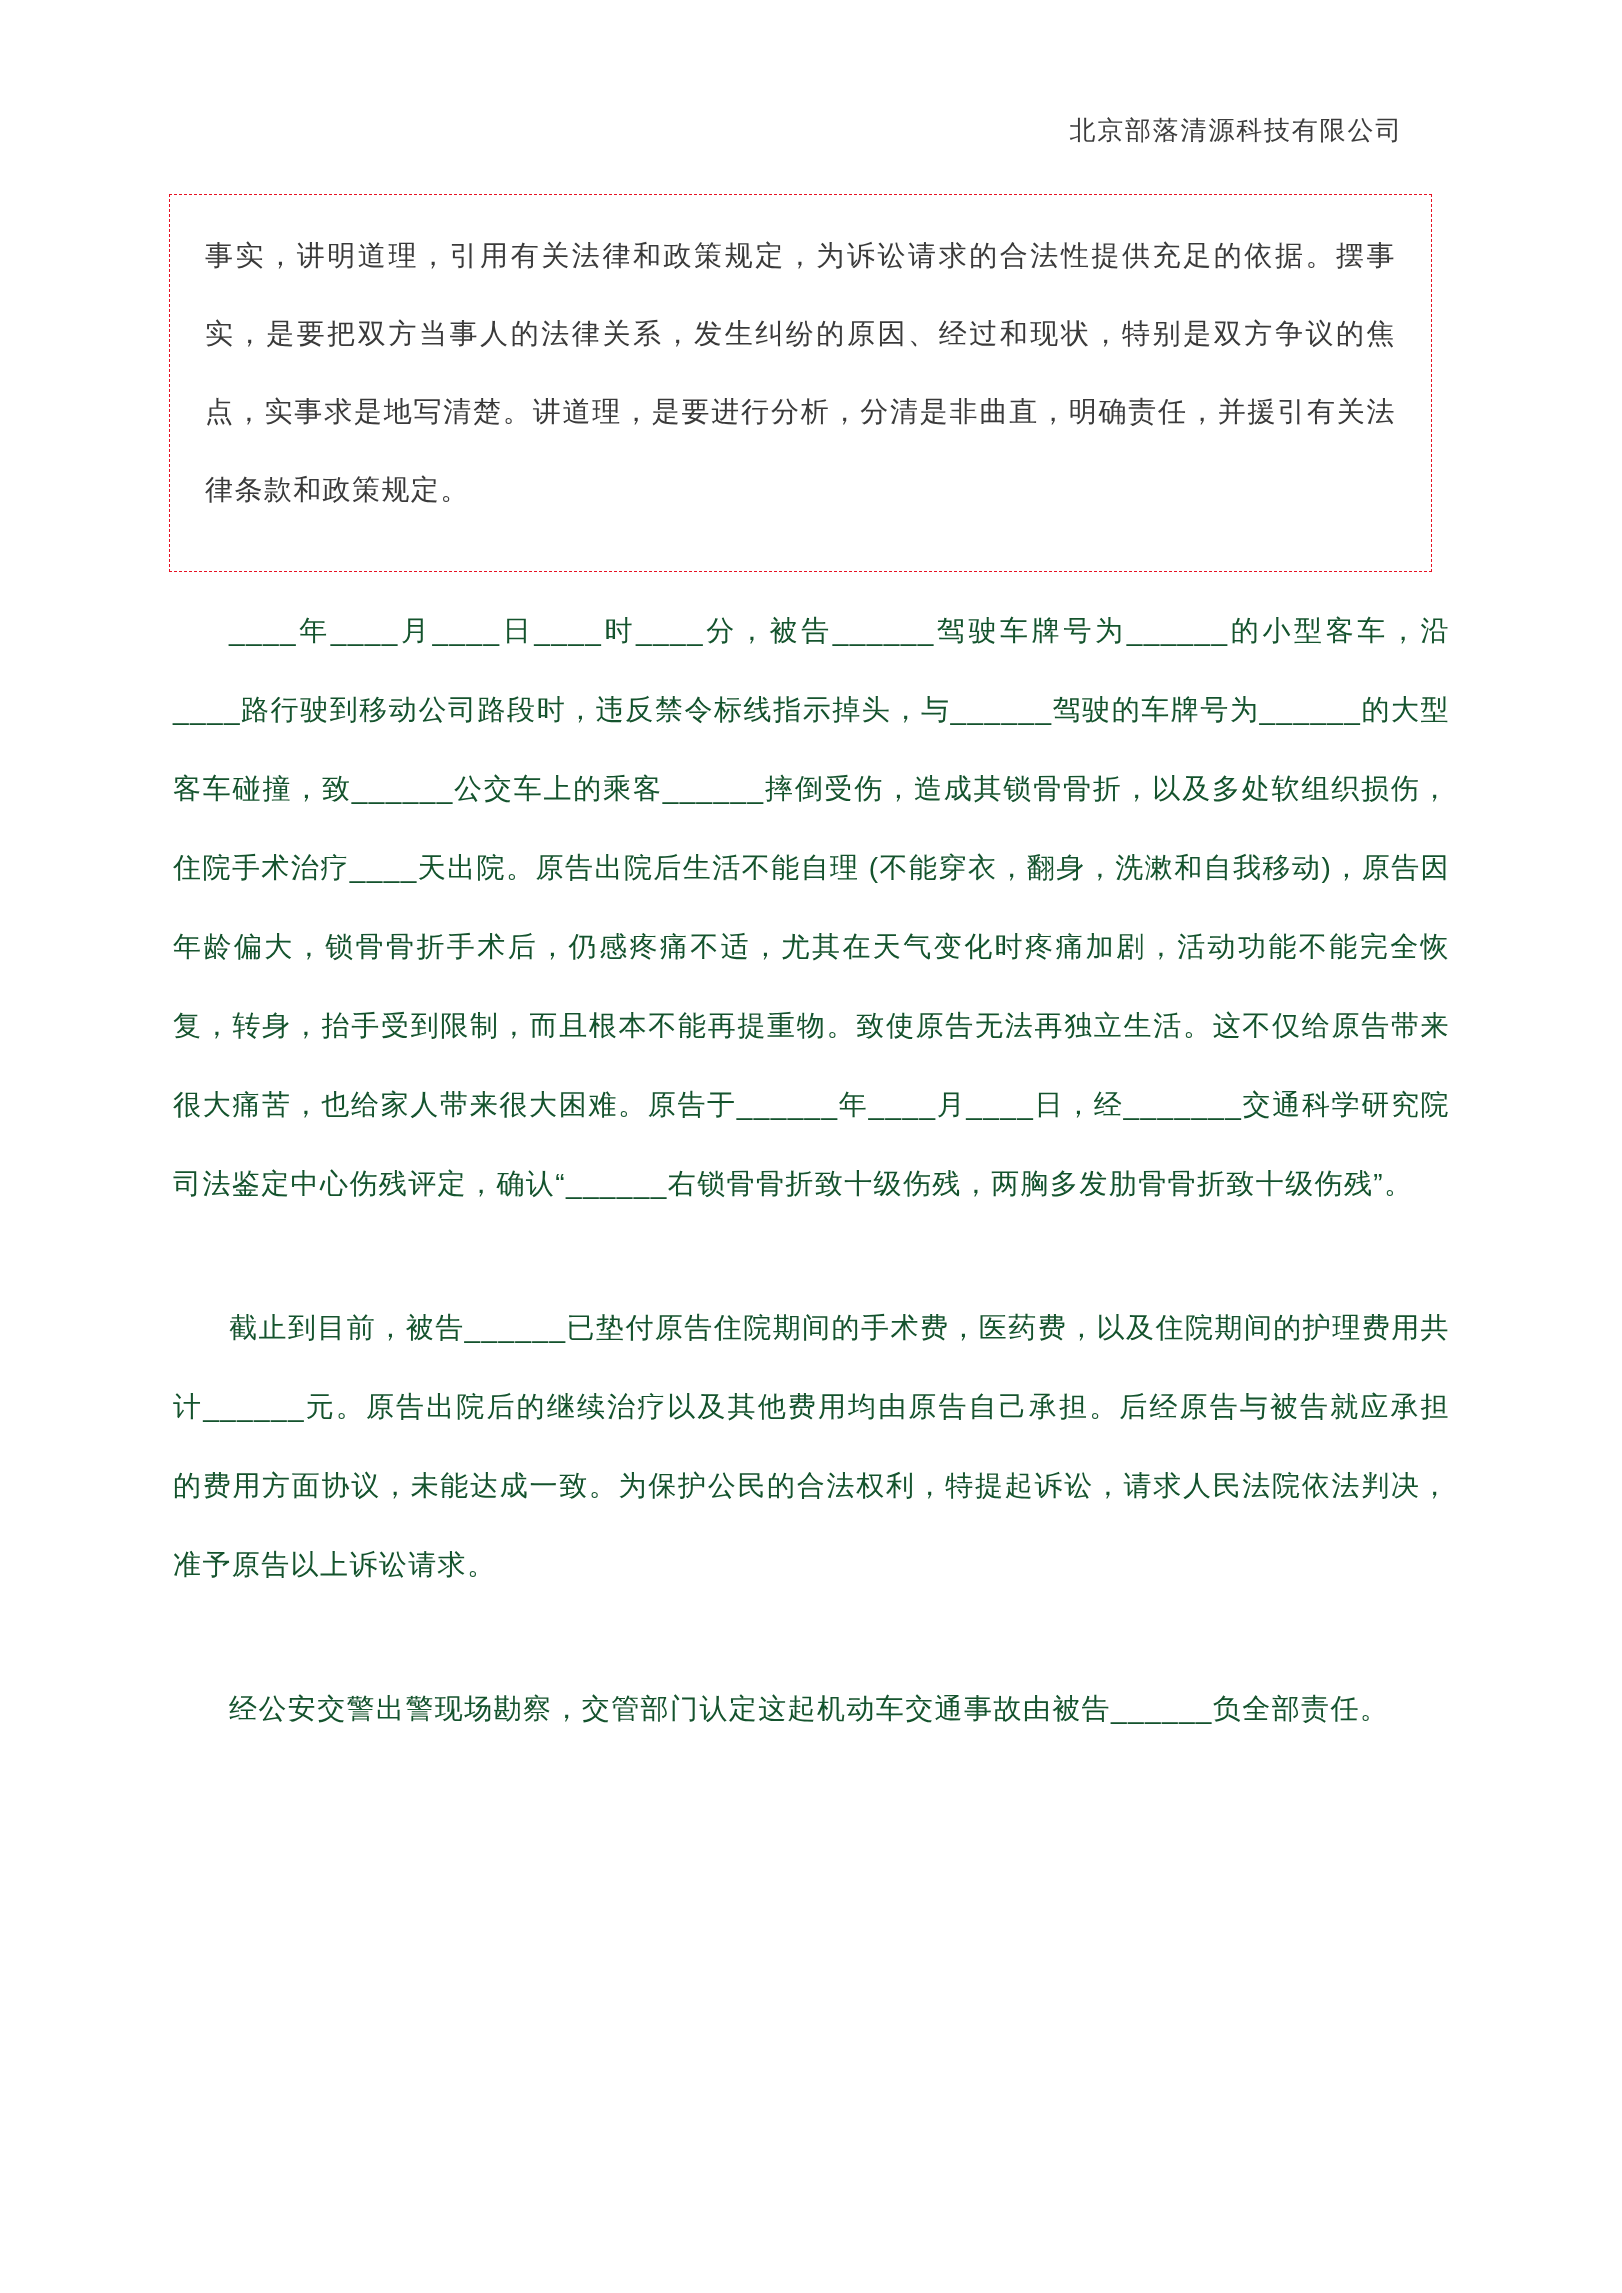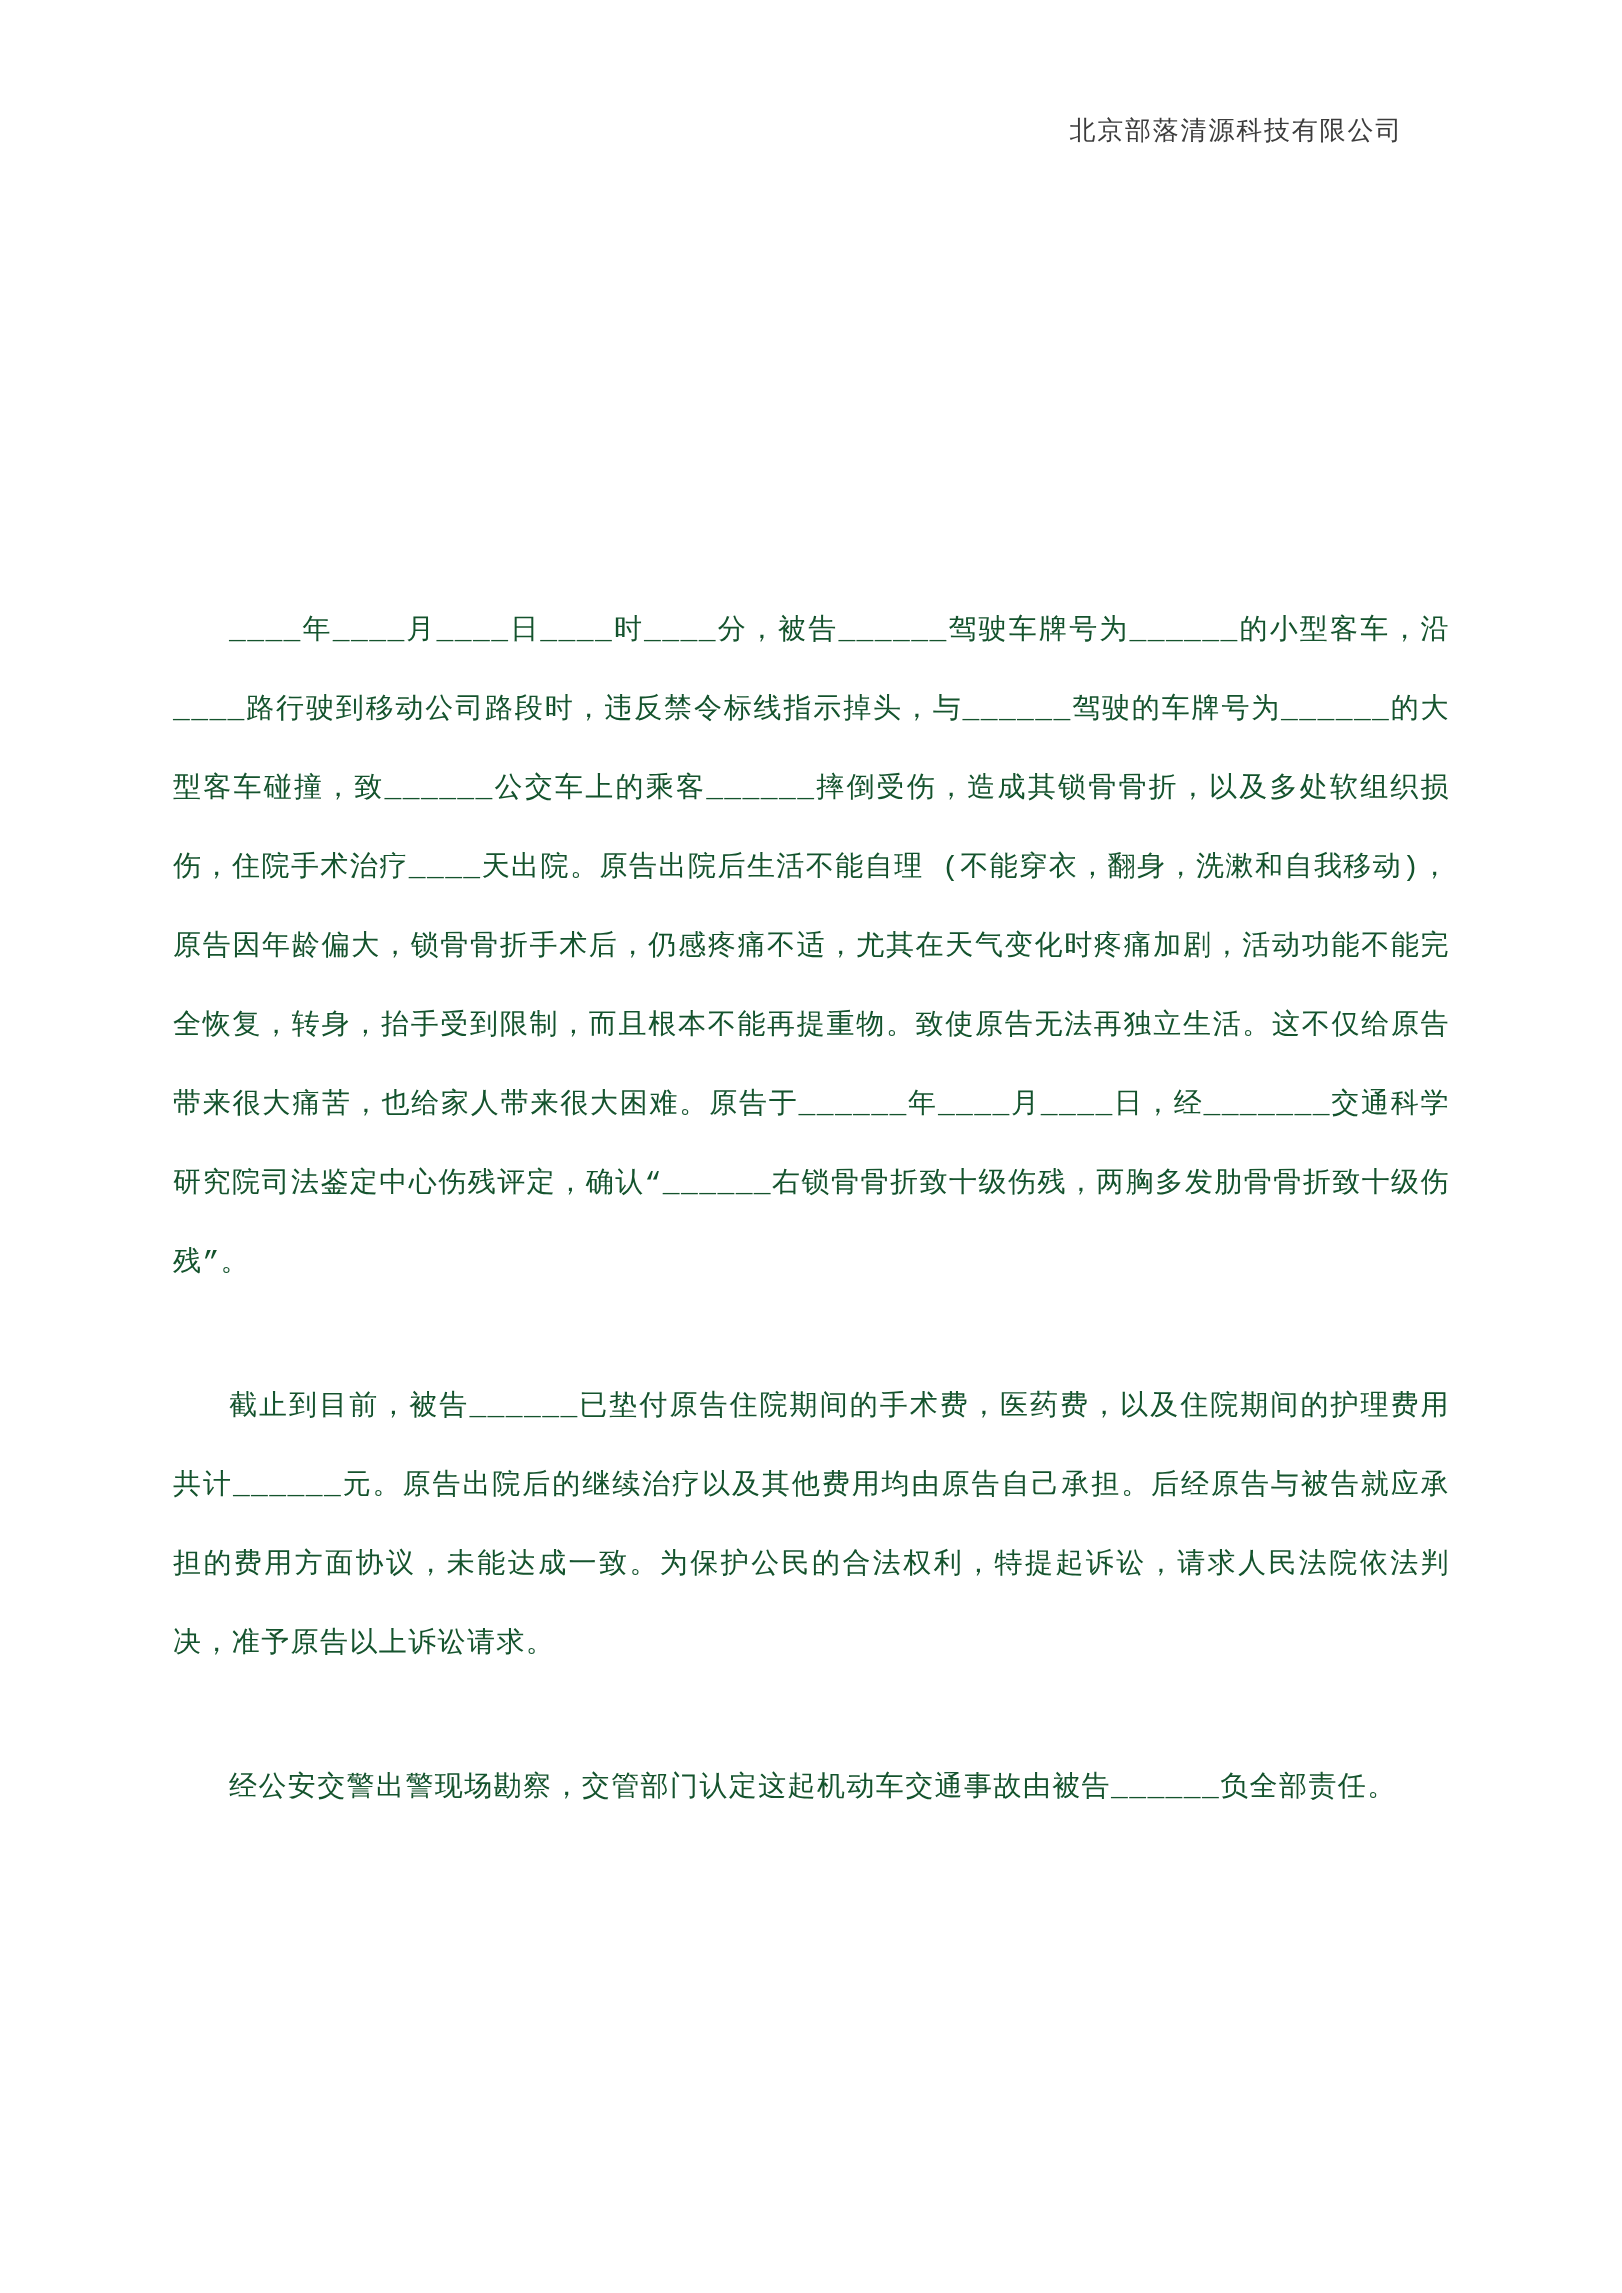--- a/index.html
+++ b/index.html
@@ -5,21 +5,21 @@
   html, body {
     margin: 0;
     padding: 0;
     background: #ffffff;
   }
   .page {
     position: relative;
     width: 1623px;
     height: 2294px;
     background: #ffffff;
-    font-family: Liberation Mono, monospace;
+    font-family: Liberation Sans, sans-serif;
     color: #3a3a3a;
     overflow: hidden;
   }
   .company-header {
     position: absolute;
     top: 113px;
     left: 0;
     right: 220px;
     text-align: right;
     font-size: 26px;
@@ -63,20 +63,23 @@
 </style>
 </head>
 <body>
 
 <div class="page">
 
   <div class="company-header">
     <span>北京部落清源科技有限公司</span>
   </div>
 
+  <div class="notice-box">
+    <p class="notice-text">事实，讲明道理，引用有关法律和政策规定，为诉讼请求的合法性提供充足的依据。摆事实，是要把双方当事人的法律关系，发生纠纷的原因、经过和现状，特别是双方争议的焦点，实事求是地写清楚。讲道理，是要进行分析，分清是非曲直，明确责任，并援引有关法律条款和政策规定。</p>
+  </div>
 
   <div class="doc-body">
     <p class="para">____年____月____日____时____分，被告______驾驶车牌号为______的小型客车，沿____路行驶到移动公司路段时，违反禁令标线指示掉头，与______驾驶的车牌号为______的大型客车碰撞，致______公交车上的乘客______摔倒受伤，造成其锁骨骨折，以及多处软组织损伤，住院手术治疗____天出院。原告出院后生活不能自理 (不能穿衣，翻身，洗漱和自我移动)，原告因年龄偏大，锁骨骨折手术后，仍感疼痛不适，尤其在天气变化时疼痛加剧，活动功能不能完全恢复，转身，抬手受到限制，而且根本不能再提重物。致使原告无法再独立生活。这不仅给原告带来很大痛苦，也给家人带来很大困难。原告于______年____月____日，经_______交通科学研究院司法鉴定中心伤残评定，确认“______右锁骨骨折致十级伤残，两胸多发肋骨骨折致十级伤残”。</p>
     <p class="para">截止到目前，被告______已垫付原告住院期间的手术费，医药费，以及住院期间的护理费用共计______元。原告出院后的继续治疗以及其他费用均由原告自己承担。后经原告与被告就应承担的费用方面协议，未能达成一致。为保护公民的合法权利，特提起诉讼，请求人民法院依法判决，准予原告以上诉讼请求。</p>
     <p class="para">经公安交警出警现场勘察，交管部门认定这起机动车交通事故由被告______负全部责任。</p>
   </div>
 
 </div>
 
 

